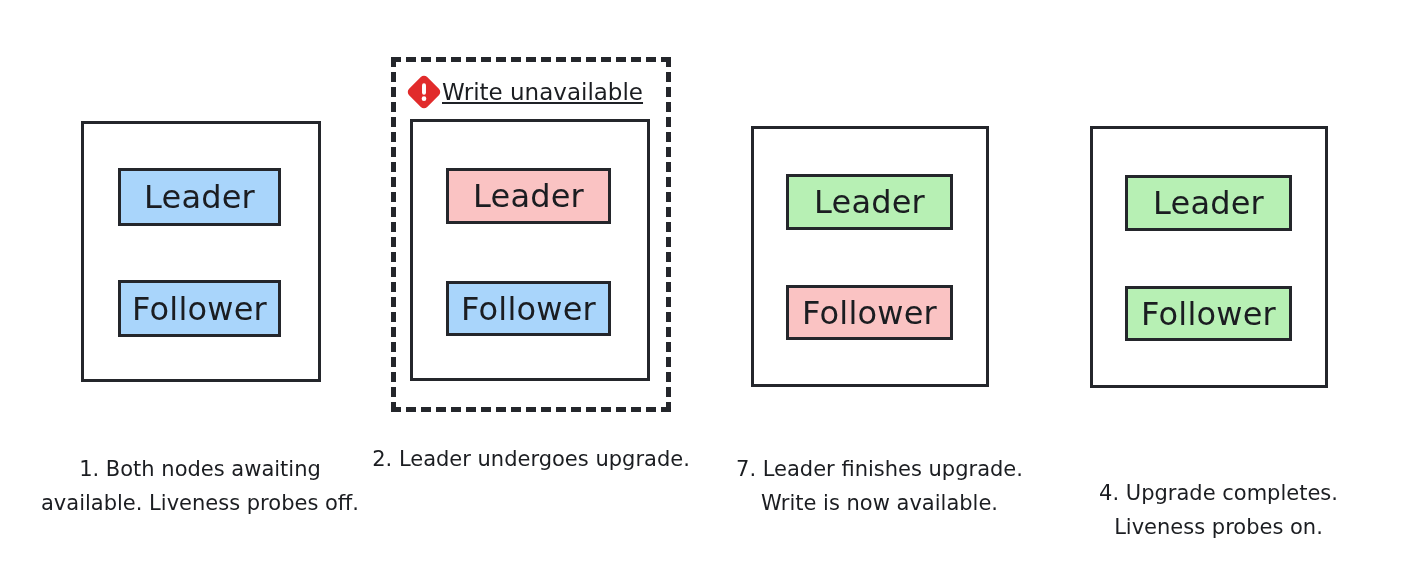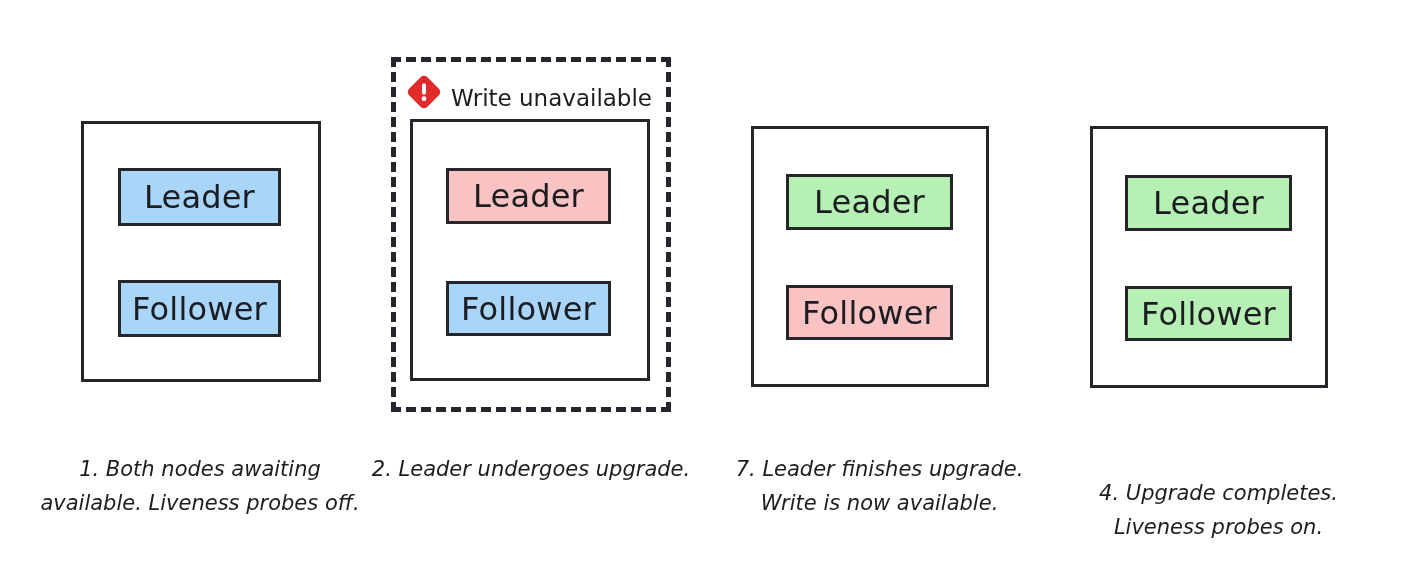--- a/index.html
+++ b/index.html
@@ -54,22 +54,23 @@
   
   .alert-wrap {
     position: absolute;
     box-sizing: border-box;
     border: 5px dashed #24262b;
     background: transparent;
   }
   .alert-head {
     position: absolute;
     display: flex;
-    align-items: flex-end;
-    gap: 9px;
+    align-items: center;
+    gap: 0;
+    text-decoration: underline;
   }
   .warn-icon {
     width: 36px;
     height: 36px;
     display: block;
     flex: none;
   }
   .alert-text {
     font-size: 23px;
     line-height: 1;
@@ -78,21 +79,21 @@
   }
 
   
   .caption {
     position: absolute;
     text-align: center;
     font-size: 21px;
     line-height: 34px;
     color: #1b1d21;
   }
-  .caption .ln { display: block; white-space: nowrap; font-style: italic; }
+  .caption .ln { display: block; white-space: nowrap; }
 </style>
 </head>
 <body>
 
 <div class="stage">
 
   <div class="panel" style="left:81px; top:121px; width:240px; height:261px;">
   </div>
   <div class="node blue" style="left:118px; top:168px; width:163px; height:58px;">
     <span>Leader</span>
@@ -116,21 +117,21 @@
     <span class="alert-text">Write unavailable</span>
   </div>
   <div class="panel" style="left:410px; top:119px; width:240px; height:262px;">
   </div>
   <div class="node pink" style="left:446px; top:168px; width:165px; height:56px;">
     <span>Leader</span>
   </div>
   <div class="node blue" style="left:446px; top:281px; width:165px; height:55px;">
     <span>Follower</span>
   </div>
-  <div class="caption" style="left:356px; top:452px; width:350px;">
+  <div class="caption" style="left:356px; top:442px; width:350px;">
     <span class="ln">2. Leader undergoes upgrade.</span>
   </div>
 
   <div class="panel" style="left:751px; top:126px; width:238px; height:261px;">
   </div>
   <div class="node green" style="left:786px; top:174px; width:167px; height:56px;">
     <span>Leader</span>
   </div>
   <div class="node pink" style="left:786px; top:285px; width:167px; height:55px;">
     <span>Follower</span>

